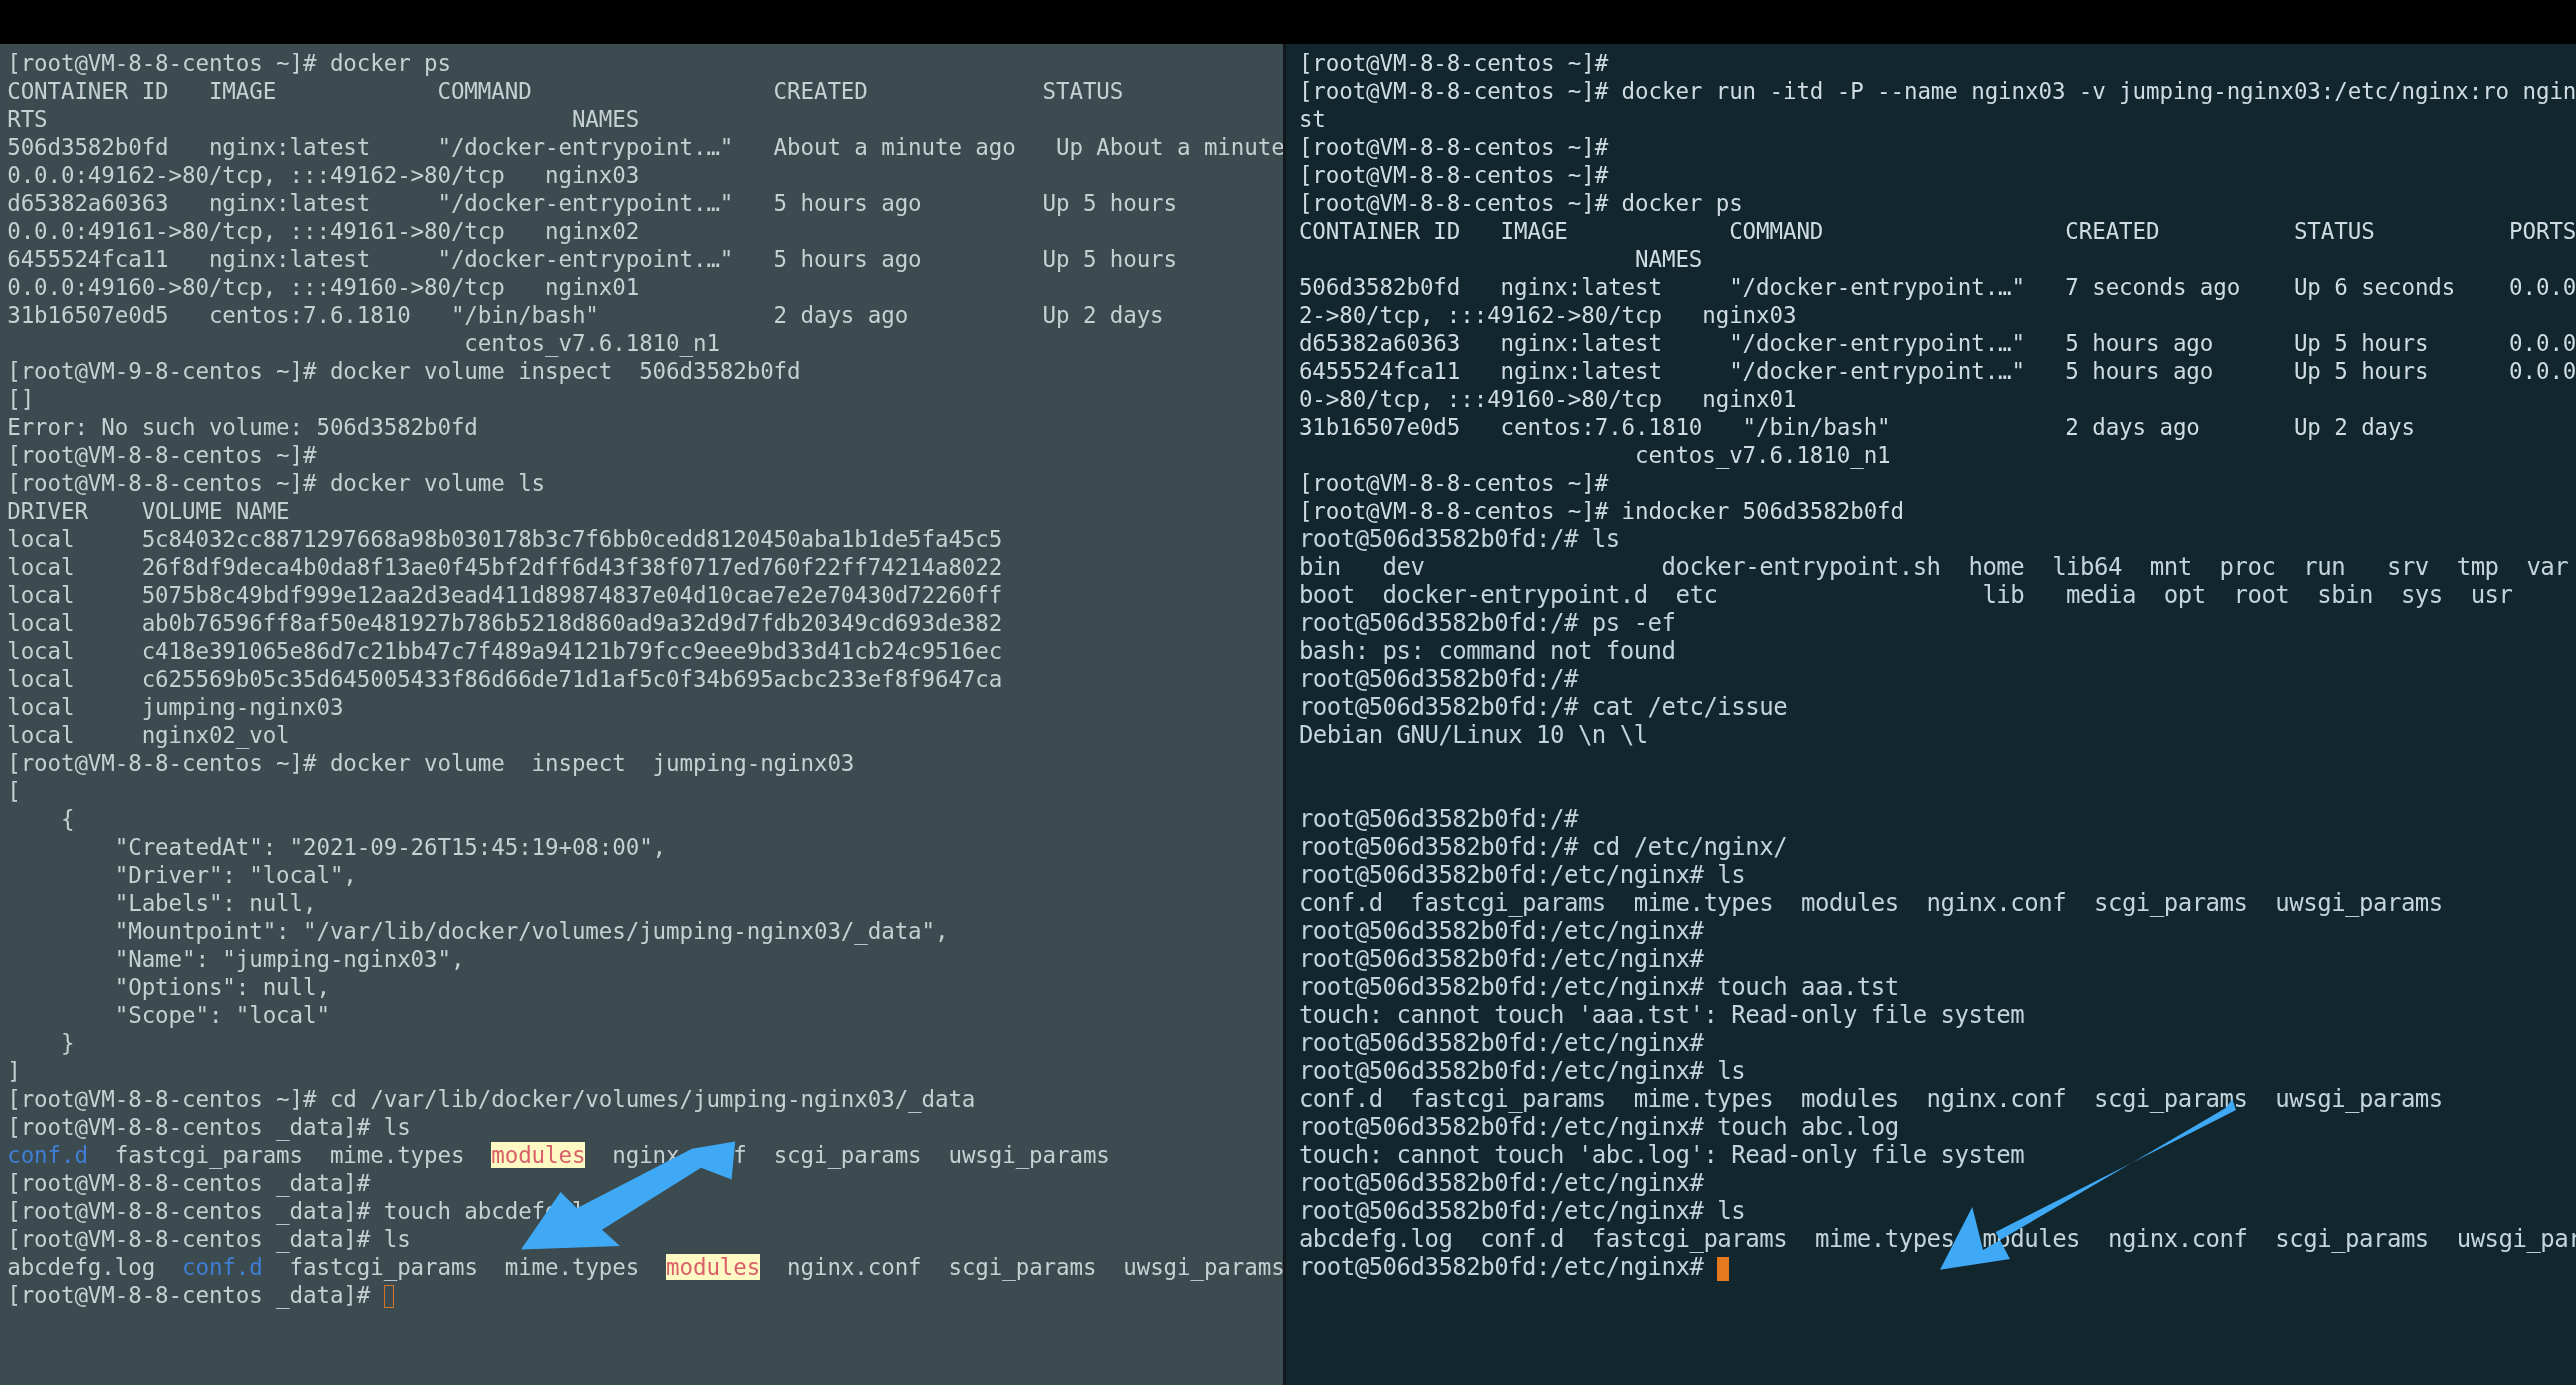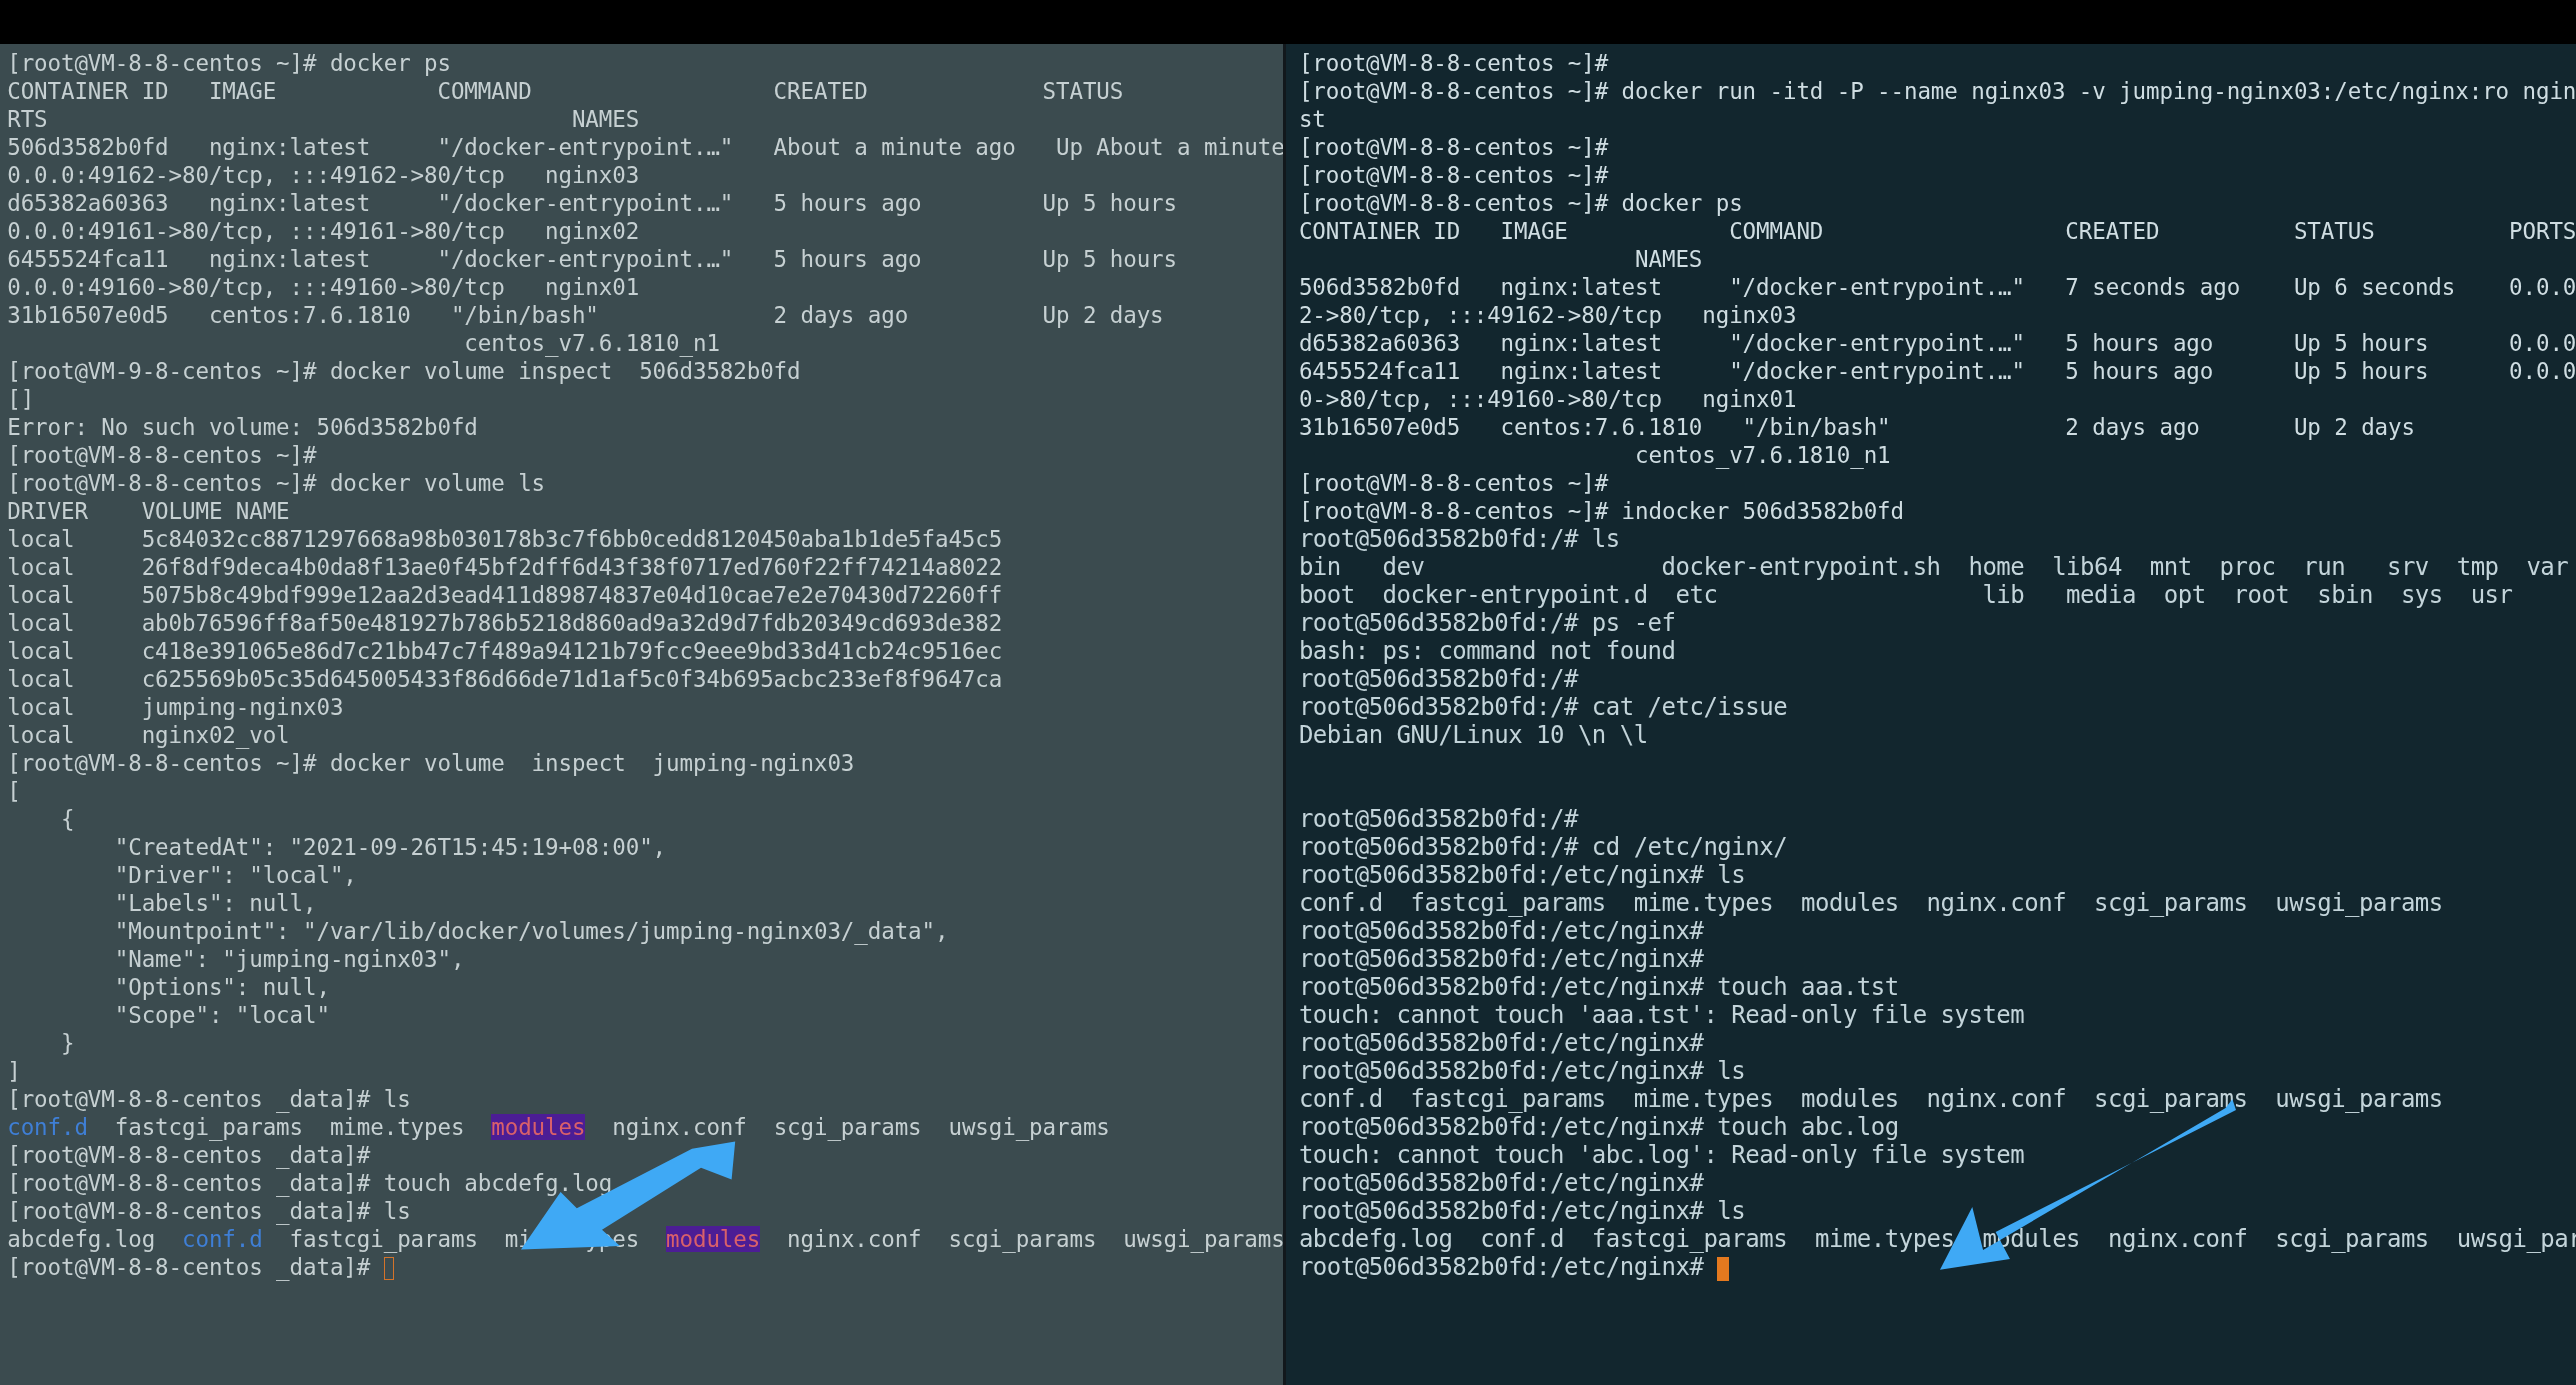--- a/index.html
+++ b/index.html
@@ -59,21 +59,21 @@
   #pane-right .line.sm {
     font-size: 24px;
     letter-spacing: -0.5px;
     color: #c3d4da;
   }
   .dir {
     color: #3f7fd6;
   }
   .arch {
     color: #d9606a;
-    background: #4c1d95;
+    background: #fef9c3;
   }
   .cursor-block {
     display: inline-block;
     width: 10.8px;
     height: 22.5px;
     vertical-align: -4.5px;
     border: 1.8px solid #d4732a;
     box-sizing: border-box;
   }
   .cursor-solid {
@@ -128,20 +128,21 @@
         <span class="line">    {</span>
         <span class="line">        "CreatedAt": "2021-09-26T15:45:19+08:00",</span>
         <span class="line">        "Driver": "local",</span>
         <span class="line">        "Labels": null,</span>
         <span class="line">        "Mountpoint": "/var/lib/docker/volumes/jumping-nginx03/_data",</span>
         <span class="line">        "Name": "jumping-nginx03",</span>
         <span class="line">        "Options": null,</span>
         <span class="line">        "Scope": "local"</span>
         <span class="line">    }</span>
         <span class="line">]</span>
+        <span class="line">[root@VM-8-8-centos ~]# cd /var/lib/docker/volumes/jumping-nginx03/_data</span>
         <span class="line">[root@VM-8-8-centos _data]# ls</span>
       </div>
 
     <span class="line"><span class="dir">conf.d</span><span>  fastcgi_params  mime.types  </span><span class="arch">modules</span><span>  nginx.conf  scgi_params  uwsgi_params</span></span>
 
     <div id="left-tail-1">
         <span class="line">[root@VM-8-8-centos _data]#</span>
         <span class="line">[root@VM-8-8-centos _data]# touch abcdefg.log</span>
         <span class="line">[root@VM-8-8-centos _data]# ls</span>
       </div>

